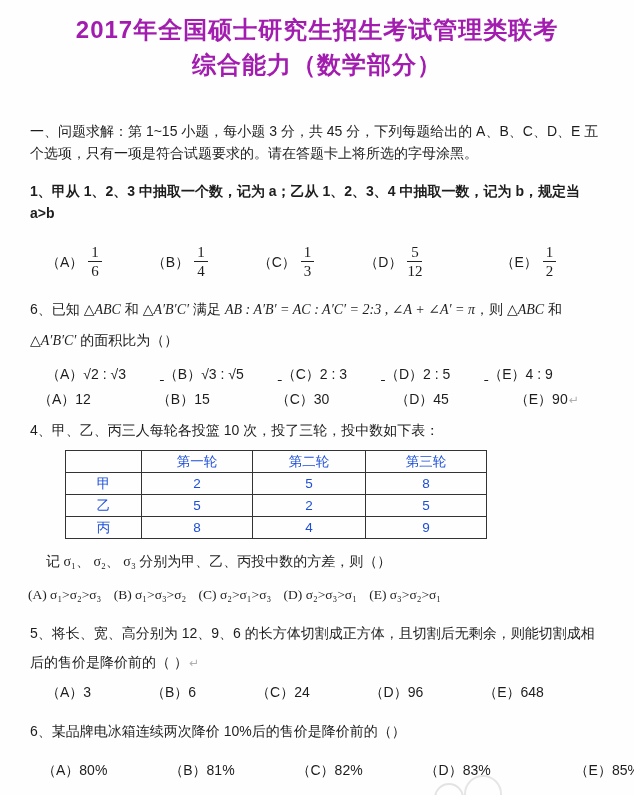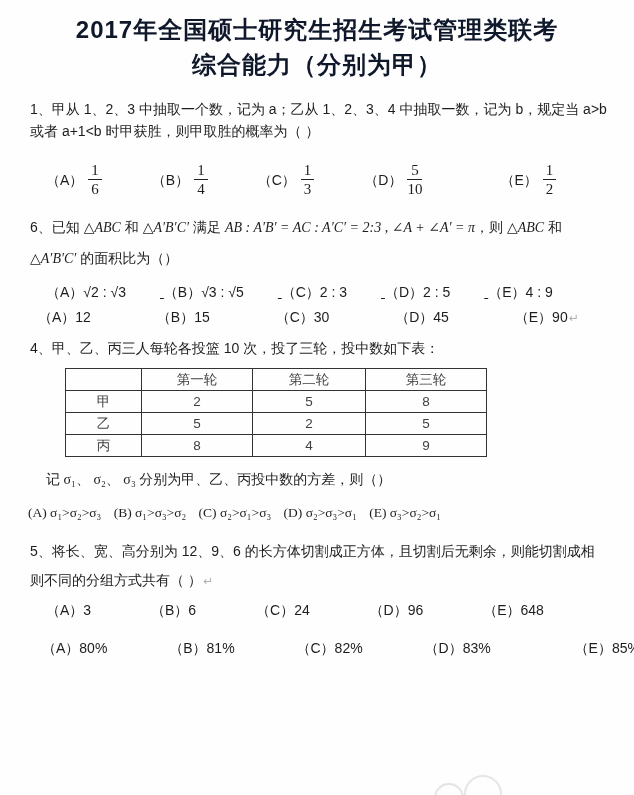--- a/index.html
+++ b/index.html
@@ -8,24 +8,24 @@
     position:relative;
     width:634px;height:795px;
     margin:0 auto;
     background:#fefefe;
     overflow:hidden;
     color:#1d1d1d;
     font-family:"Liberation Sans","DejaVu Sans",sans-serif;
     font-size:14px;
   }
   .title-block{margin-top:12px;text-align:center;}
-  .title-line{font-size:24px;font-weight:bold;line-height:35px;color:#0f172a;letter-spacing:1px;}
+  .title-line{font-size:24px;font-weight:bold;line-height:35px;color:#a21caf;letter-spacing:1px;}
   .intro{margin:38px 26px 0 30px;line-height:22px;}
   .qtext{line-height:22px;}
-  .q1{margin:16px 26px 16px 30px;}
+  .q1{margin:16px 26px 16px 30px;font-weight:bold;}
   .q2{margin:8px 26px 0 30px;line-height:30px;}
   .q5{margin:16px 26px 0 30px;line-height:29px;}
   .math{font-family:"Liberation Serif","DejaVu Serif",serif;font-style:italic;text-align:center;}
   .optrow{white-space:nowrap;}
   .opt{display:inline-block;}
   .frac{
     display:inline-block;vertical-align:middle;text-align:center;
     font-family:"Liberation Serif","DejaVu Serif",serif;
     font-size:15px;line-height:1.2;margin-left:5px;position:relative;top:-2px;
   }
@@ -34,21 +34,21 @@
   .q1opts{margin:4px 0 0 46px;height:46px;display:flex;align-items:center;}
   .q1opts .opt{margin-right:50px;}
   .q2opts{margin:10px 0 0 46px;text-decoration:underline;}
   .q2opts .opt{margin-right:34px;}
   .q3{margin:16px 0 0 34px;}
   .q3opts{margin:7px 0 0 38px;}
   .q3opts .opt{margin-right:62px;}
   .q4{margin:10px 0 0 30px;}
   table.shot{
     border-collapse:collapse;margin:9px 0 0 65px;
-    font-size:13.5px;color:#404040;
+    font-size:13.5px;color:#1d4ed8;
   }
   table.shot td{
     border:1px solid #333;text-align:center;
     height:21px;padding:0;
   }
   td.c0{width:75px;} td.c1{width:110px;} td.c2{width:112px;} td.c3{width:120px;}
   .note{margin:12px 16px 0 46px;}
   .sigopts{margin:14px 0 0 28px;font-size:13.5px;}
   .sigopts .opt{margin-right:9px;letter-spacing:0;}
   .sig{font-family:"Liberation Serif","DejaVu Serif",serif;}
@@ -62,33 +62,36 @@
   .wm .c1a{position:absolute;left:0;top:10px;width:26px;height:26px;border:2px solid #e3e3e3;border-radius:50%;}
   .wm .c2a{position:absolute;left:30px;top:2px;width:34px;height:34px;border:2px solid #e6e6e6;border-radius:50%;}
 </style>
 </head>
 <body>
 
 <div class="page">
 
   <div class="title-block">
     <div class="title-line">2017年全国硕士研究生招生考试管理类联考</div>
-    <div class="title-line">综合能力（分别为甲）</div>
+    <div class="title-line">综合能力（数学部分）</div>
   </div>
 
+  <div class="intro">
+    <div class="qtext">一、问题求解：第 1~15 小题，每小题 3 分，共 45 分，下列每题给出的 A、B、C、D、E 五</div>
+    <div class="qtext">个选项，只有一项是符合试题要求的。请在答题卡上将所选的字母涂黑。</div>
+  </div>
 
   <div class="q1">
     <div class="qtext">1、甲从 1、2、3 中抽取一个数，记为 a；乙从 1、2、3、4 中抽取一数，记为 b，规定当 a&gt;b</div>
-    <div class="qtext">或者 a+1&lt;b 时甲获胜，则甲取胜的概率为（ ）</div>
   </div>
   <div class="optrow q1opts">
     <span class="opt"><span>（A）</span><span class="frac"><span class="num">1</span><span class="den">6</span></span></span>
     <span class="opt"><span>（B）</span><span class="frac"><span class="num">1</span><span class="den">4</span></span></span>
     <span class="opt"><span>（C）</span><span class="frac"><span class="num">1</span><span class="den">3</span></span></span>
-    <span class="opt"><span>（D）</span><span class="frac"><span class="num">5</span><span class="den">10</span></span></span>
+    <span class="opt"><span>（D）</span><span class="frac"><span class="num">5</span><span class="den">12</span></span></span>
     <span class="opt" style="margin-left:28px"><span>（E）</span><span class="frac"><span class="num">1</span><span class="den">2</span></span></span>
   </div>
 
   <div class="q2">
     <div class="qtext" style="line-height:30px"><span>6、已知 </span><span class="math">△ABC</span><span> 和 </span><span class="math">△A′B′C′</span><span> 满足 </span><span class="math">AB : A′B′ = AC : A′C′ = 2:3 , ∠A + ∠A′ = π</span><span>，则 </span><span class="math">△ABC</span><span> 和</span></div>
     <div class="qtext" style="line-height:30px"><span class="math">△A′B′C′</span><span> 的面积比为（）</span></div>
   </div>
   <div class="optrow q2opts">
     <span class="opt">（A）√2 : √3</span>
     <span class="opt">（B）√3 : √5</span>
@@ -138,30 +141,31 @@
   <div class="optrow sigopts sig">
     <span class="opt">(A) σ₁&gt;σ₂&gt;σ₃</span>
     <span class="opt">(B) σ₁&gt;σ₃&gt;σ₂</span>
     <span class="opt">(C) σ₂&gt;σ₁&gt;σ₃</span>
     <span class="opt">(D) σ₂&gt;σ₃&gt;σ₁</span>
     <span class="opt" style="margin-right:6px">(E) σ₃&gt;σ₂&gt;σ₁</span>
   </div>
 
   <div class="q5">
     <div class="qtext" style="line-height:29px">5、将长、宽、高分别为 12、9、6 的长方体切割成正方体，且切割后无剩余，则能切割成相</div>
-    <div class="qtext" style="line-height:29px"><span>则不同的分组方式共有（ ）</span><span class="retmark">↵</span></div>
+    <div class="qtext" style="line-height:29px"><span>后的售价是降价前的（ ）</span><span class="retmark">↵</span></div>
   </div>
   <div class="optrow q5opts">
     <span class="opt">（A）3</span>
     <span class="opt" style="">（B）6</span>
     <span class="opt">（C）24</span>
     <span class="opt">（D）96</span>
     <span class="opt" style="margin-right:0">（E）648</span>
   </div>
 
+  <div class="q6 qtext">6、某品牌电冰箱连续两次降价 10%后的售价是降价前的（）</div>
   <div class="optrow q6opts">
     <span class="opt">（A）80%</span>
     <span class="opt">（B）81%</span>
     <span class="opt">（C）82%</span>
     <span class="opt" style="margin-right:80px">（D）83%</span>
     <span class="opt" style="margin-right:0">（E）85%</span>
   </div>
 
   <div class="wm">
     <div class="c1a"></div>

